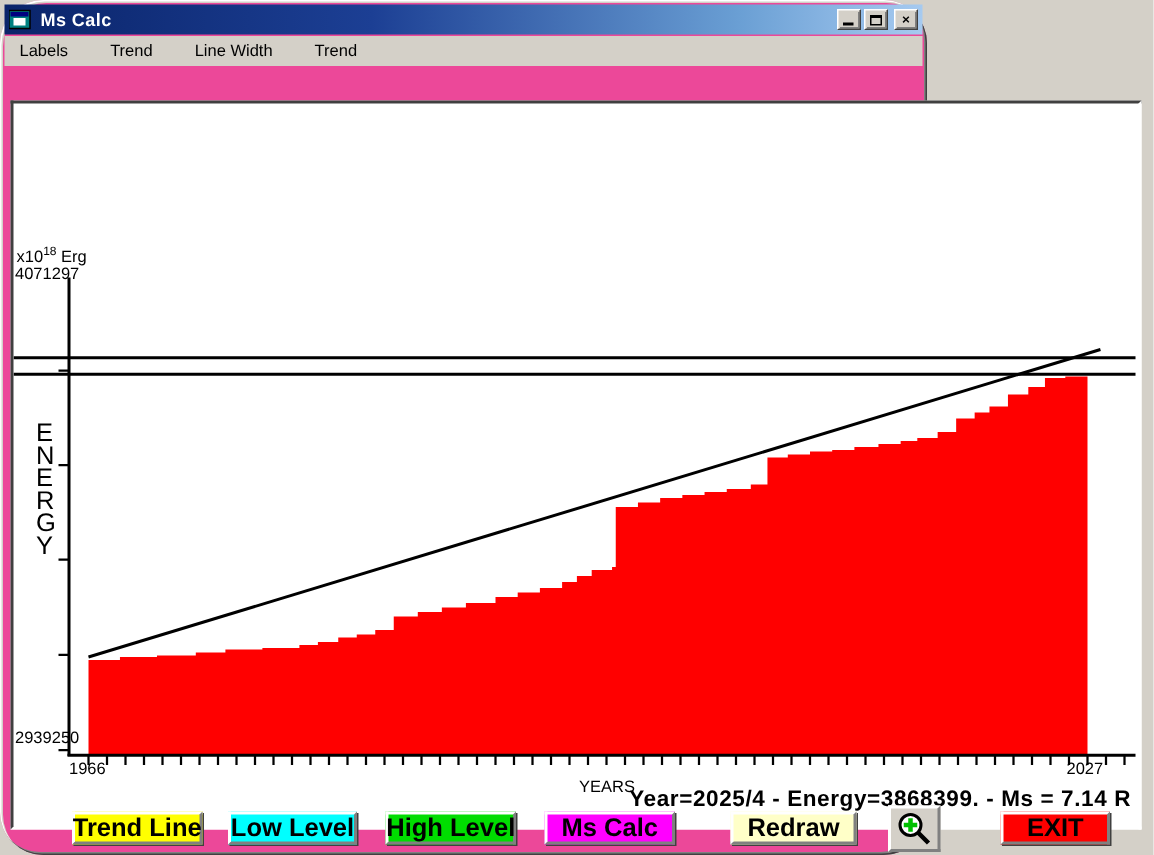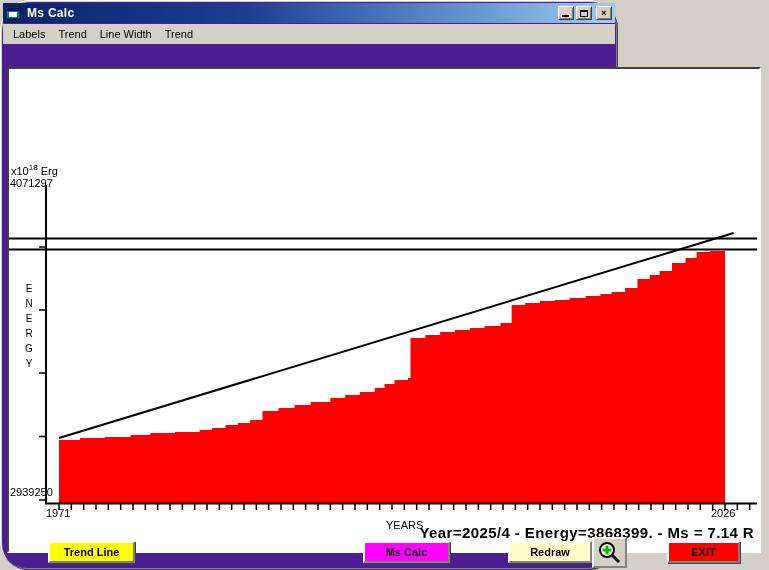--- a/index.html
+++ b/index.html
@@ -1,19 +1,19 @@
 <!DOCTYPE html>
 <html><head>
 <meta charset="utf-8">
 <style>
   * { margin:0; padding:0; box-sizing:border-box; }
   html,body { width:769px; height:570px; }
   body { font-family:"Liberation Sans", sans-serif; background:#d4d0c8; }
   .window {
-    position:relative; width:618px; height:570px; background:#4c1d95;
+    position:relative; width:618px; height:570px; background:#ec4899;
     box-shadow: inset 1px 1px 0 #ffffff, inset -1px -1px 0 #404040,
                 inset 2px 2px 0 #d4d0c8, inset -2px -2px 0 #808080;
     border-radius: 29px;
   }
   .titlebar {
     position:absolute; left:3px; top:3px; right:3px; height:20px;
     background:linear-gradient(to right,#0a246a 0%,#1c3f94 40%,#6a9fd4 80%,#a6caf0 100%);
     display:flex; align-items:center; padding:0 3px;
   }
   .titlebar .app-icon { width:16px; height:14px; margin-right:5px; flex:0 0 auto; }
@@ -24,45 +24,45 @@
     border:1px solid; border-color:#ffffff #404040 #404040 #ffffff;
     box-shadow: inset 1px 1px 0 #d4d0c8, inset -1px -1px 0 #808080;
     display:flex; align-items:center; justify-content:center;
     font-size:9px; font-weight:bold; color:#000;
   }
   .win-btn.close { margin-left:2px; }
   .glyph-min { position:absolute; left:3px; bottom:2px; width:7px; height:2px; background:#000; }
   .glyph-max { width:8px; height:7px; border:1px solid #000; border-top-width:2px; }
   .menubar {
     position:absolute; left:3px; top:24px; right:3px; height:20px;
-    display:flex; align-items:center; gap:0; padding-left:6px; background:#d4d0c8;
+    display:flex; align-items:center; gap:15px; padding-left:6px; background:#d4d0c8;
   }
   .menu-item { font-size:11px; color:#000; padding:2px 9px 2px 4px; cursor:default; }
   .chart-panel {
     position:absolute; left:7px; top:47px; width:754px; height:486px;
     background:#ffffff; border:2px solid; border-color:#404040 #ffffff #ffffff #404040;margin-top:20px;
   }
   .chart-panel svg { position:absolute; left:0; top:0; }
   .lbl { position:absolute; font-size:11px; color:#000; white-space:nowrap; }
   .unit-lbl sup { font-size:8px; }
   .ylabel-vert {
     position:absolute; left:15px; top:212px; width:10px;
-    font-size:10px; line-height:15px; word-wrap:break-word; word-break:break-all;
+    font-size:17px; line-height:15px; word-wrap:break-word; word-break:break-all;
     text-align:center; color:#000;
   }
   .status-line {
     position:absolute; right:5px; top:455px; font-size:15px; font-weight:bold;
     color:#000; letter-spacing:.4px; white-space:nowrap;
   }
   .tool-btn {
     position:absolute; top:541px; height:22px; border:2px solid;
     border-color:#ffffff #808080 #808080 #ffffff;
     box-shadow: 1px 1px 0 0 #404040;
     display:flex; align-items:center; justify-content:center;
-    font-size:11px; font-weight:bold; color:#000; cursor:default; white-space:nowrap;
+    font-size:17px; font-weight:bold; color:#000; cursor:default; white-space:nowrap;
   }
   .zoom-btn {
     position:absolute; left:592px; top:537px; width:35px; height:31px;
     background:#d4d0c8; border:2px solid; border-color:#ffffff #808080 #808080 #ffffff;
     display:flex; align-items:center; justify-content:center;
   }
 </style>
 </head>
 <body>
 
@@ -166,29 +166,31 @@
         <line x1="30" y1="367.5" x2="37" y2="367.5" stroke="#000" stroke-width="1.5"></line>
         <line x1="30" y1="431" x2="37" y2="431" stroke="#000" stroke-width="1.5"></line>
       </svg>
 
     <div class="lbl unit-lbl" style="left:2px; top:94px;">
       <span>x10</span><sup>18</sup><span> Erg</span>
     </div>
     <div class="lbl" style="left:1px; top:108px;">4071297</div>
     <div class="ylabel-vert">ENERGY</div>
     <div class="lbl" style="left:1px; top:417px;">2939250</div>
-    <div class="lbl" style="left:37px; top:438px;">1971</div>
-    <div class="lbl" style="left:702px; top:438px;">2026</div>
+    <div class="lbl" style="left:37px; top:438px;">1966</div>
+    <div class="lbl" style="left:702px; top:438px;">2027</div>
     <div class="lbl" style="left:377px; top:450px;">YEARS</div>
     <div class="status-line">Year=2025/4 - Energy=3868399. - Ms = 7.14 R</div>
   </div>
 
   <div class="tool-btn" style="left: 48px; width: 87px; background: rgb(255, 255, 0);">Trend Line</div>
+  <div class="tool-btn" style="left: 152px; width: 86px; background: rgb(0, 255, 255);">Low Level</div>
+  <div class="tool-btn" style="left: 257px; width: 87px; background: rgb(0, 221, 0);">High Level</div>
   <div class="tool-btn" style="left: 363px; width: 87px; background: rgb(255, 0, 255);">Ms Calc</div>
-  <div class="tool-btn" style="left: 508px; width: 84px; background: rgb(255, 255, 200); text-align: right;">Redraw</div>
+  <div class="tool-btn" style="left: 487px; width: 84px; background: rgb(255, 255, 200); text-align: right;">Redraw</div>
   <div class="zoom-btn">
     <svg width="26" height="26" viewBox="0 0 26 26">
       <circle cx="10" cy="10" r="7" fill="#ffffff" stroke="#000000" stroke-width="2"></circle>
       <rect id="plus-h" x="5.5" y="8.5" width="9" height="3" fill="#00c000"></rect>
       <rect id="plus-v" x="8.5" y="5.5" width="3" height="9" fill="#00c000"></rect>
       <line x1="15" y1="15" x2="22" y2="22" stroke="#000000" stroke-width="3"></line>
     </svg>
   </div>
   <div class="tool-btn" style="left: 667px; width: 73px; background: rgb(255, 0, 0);">EXIT</div>
 

